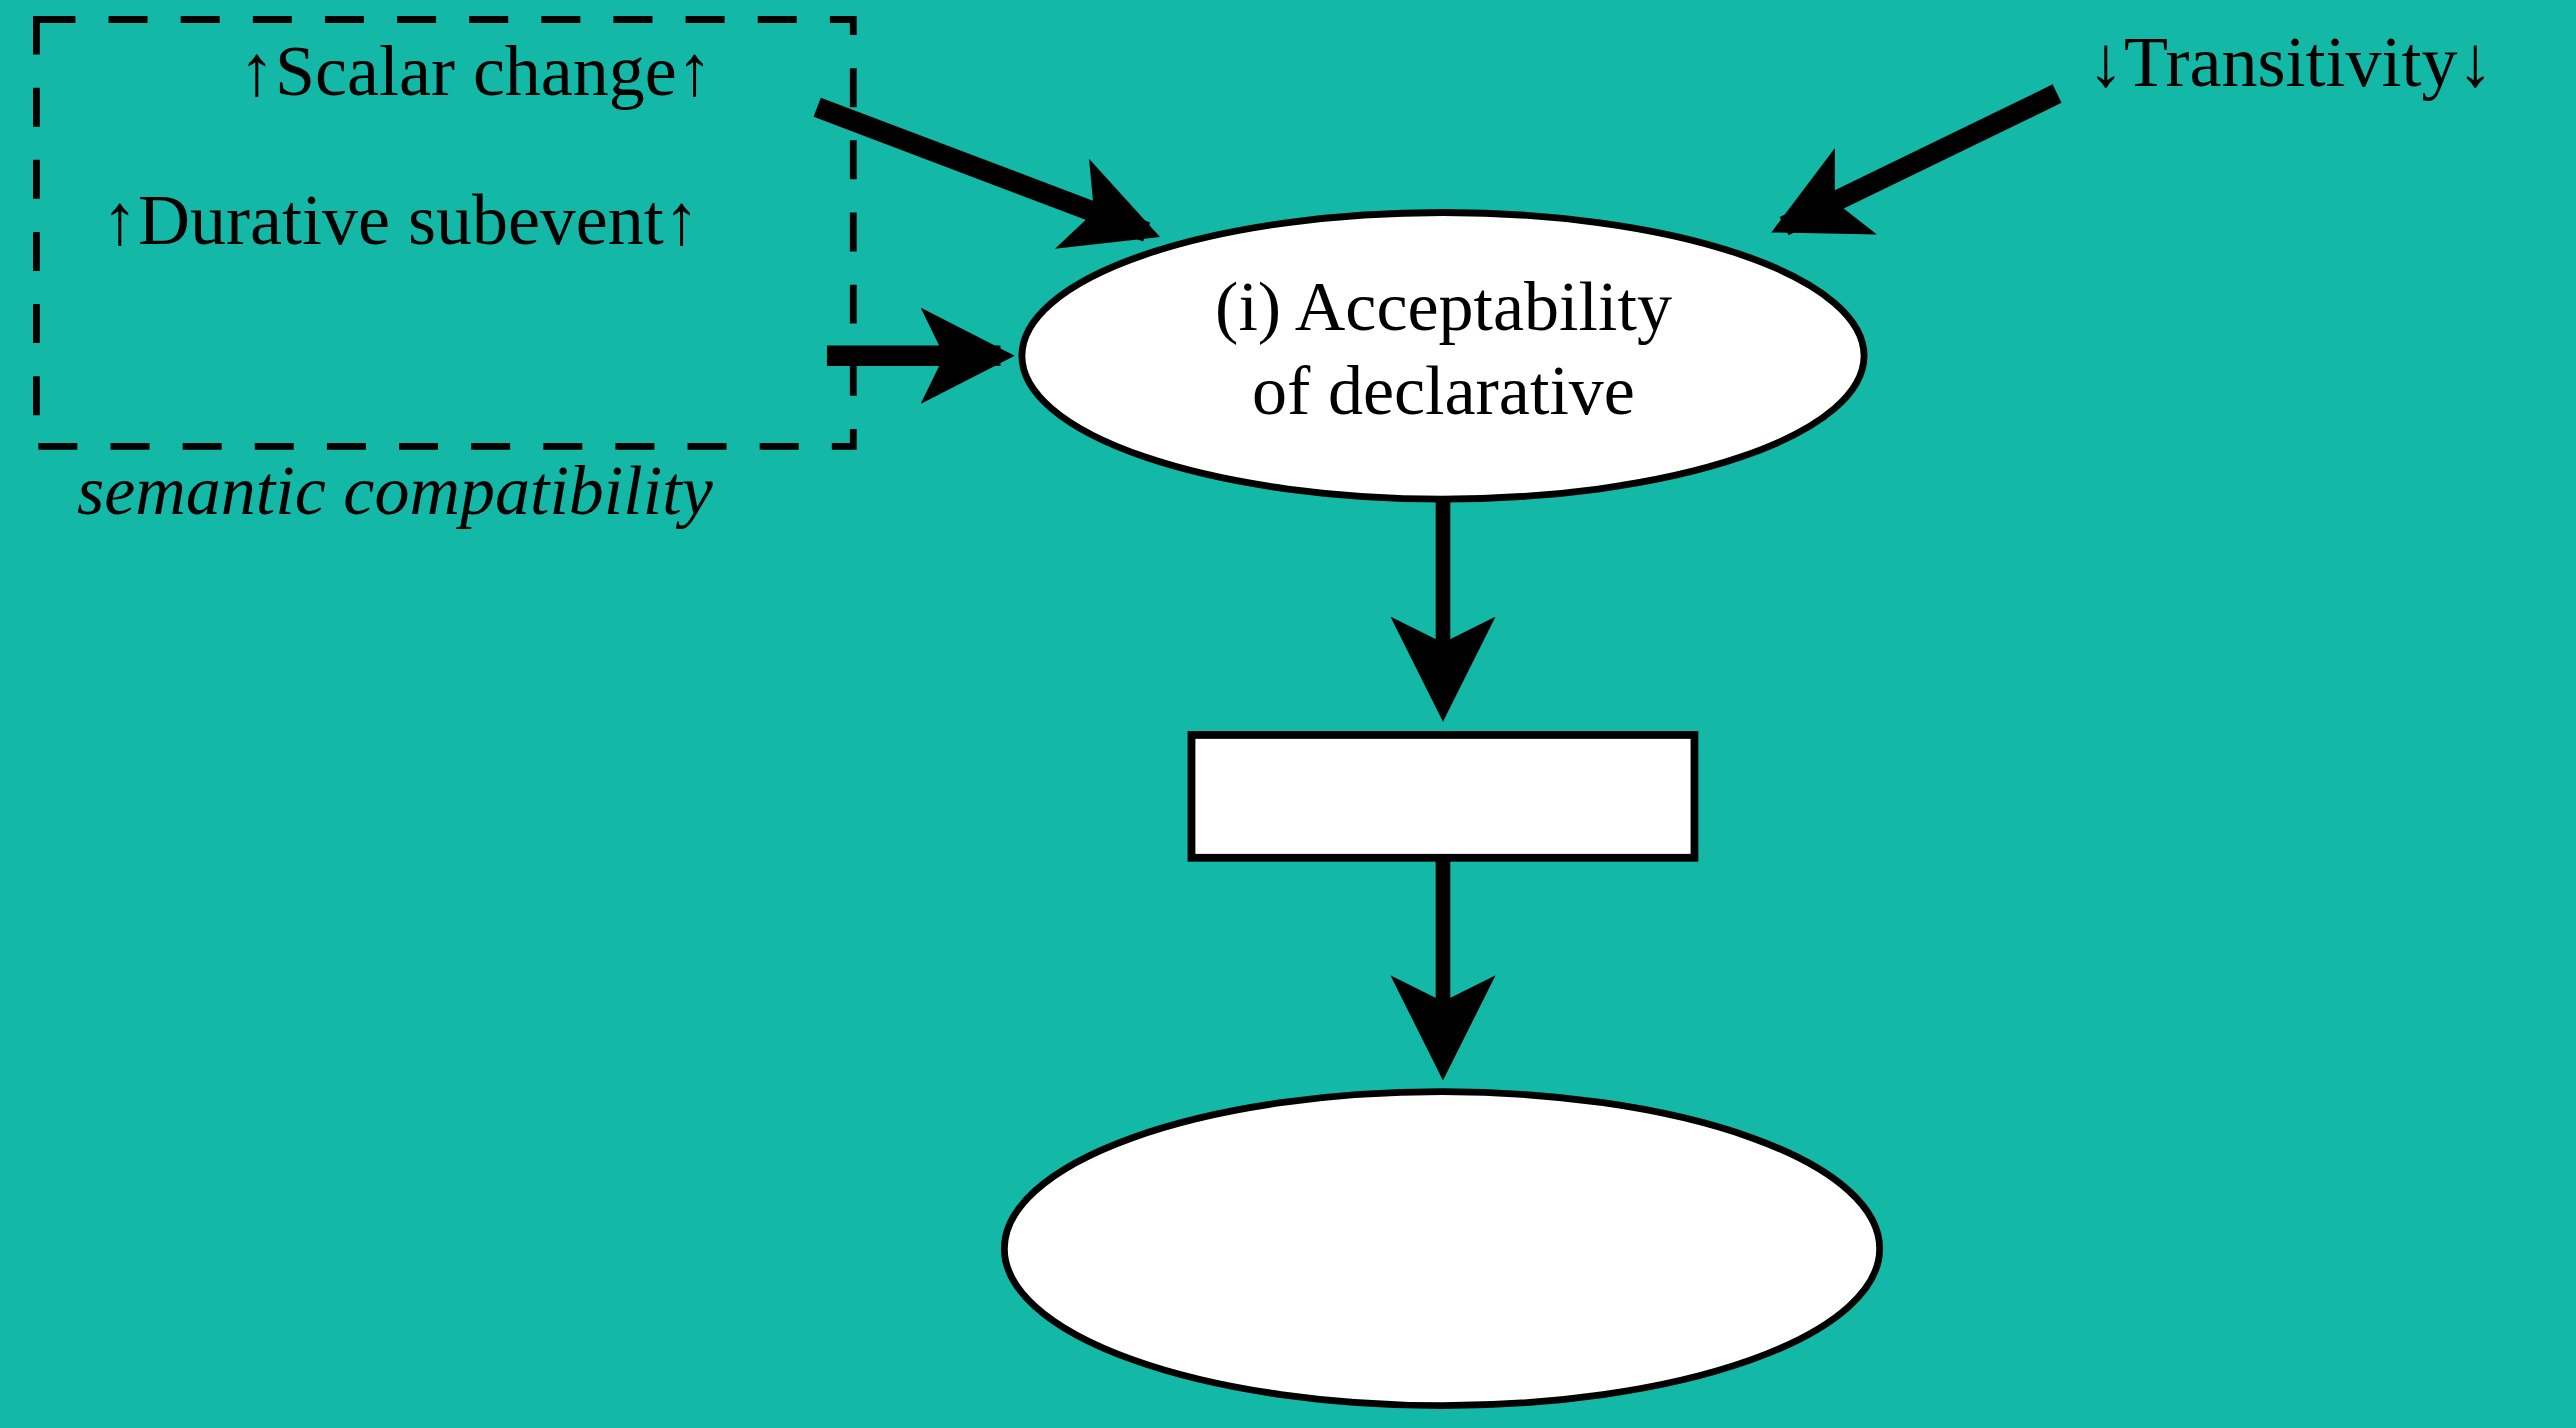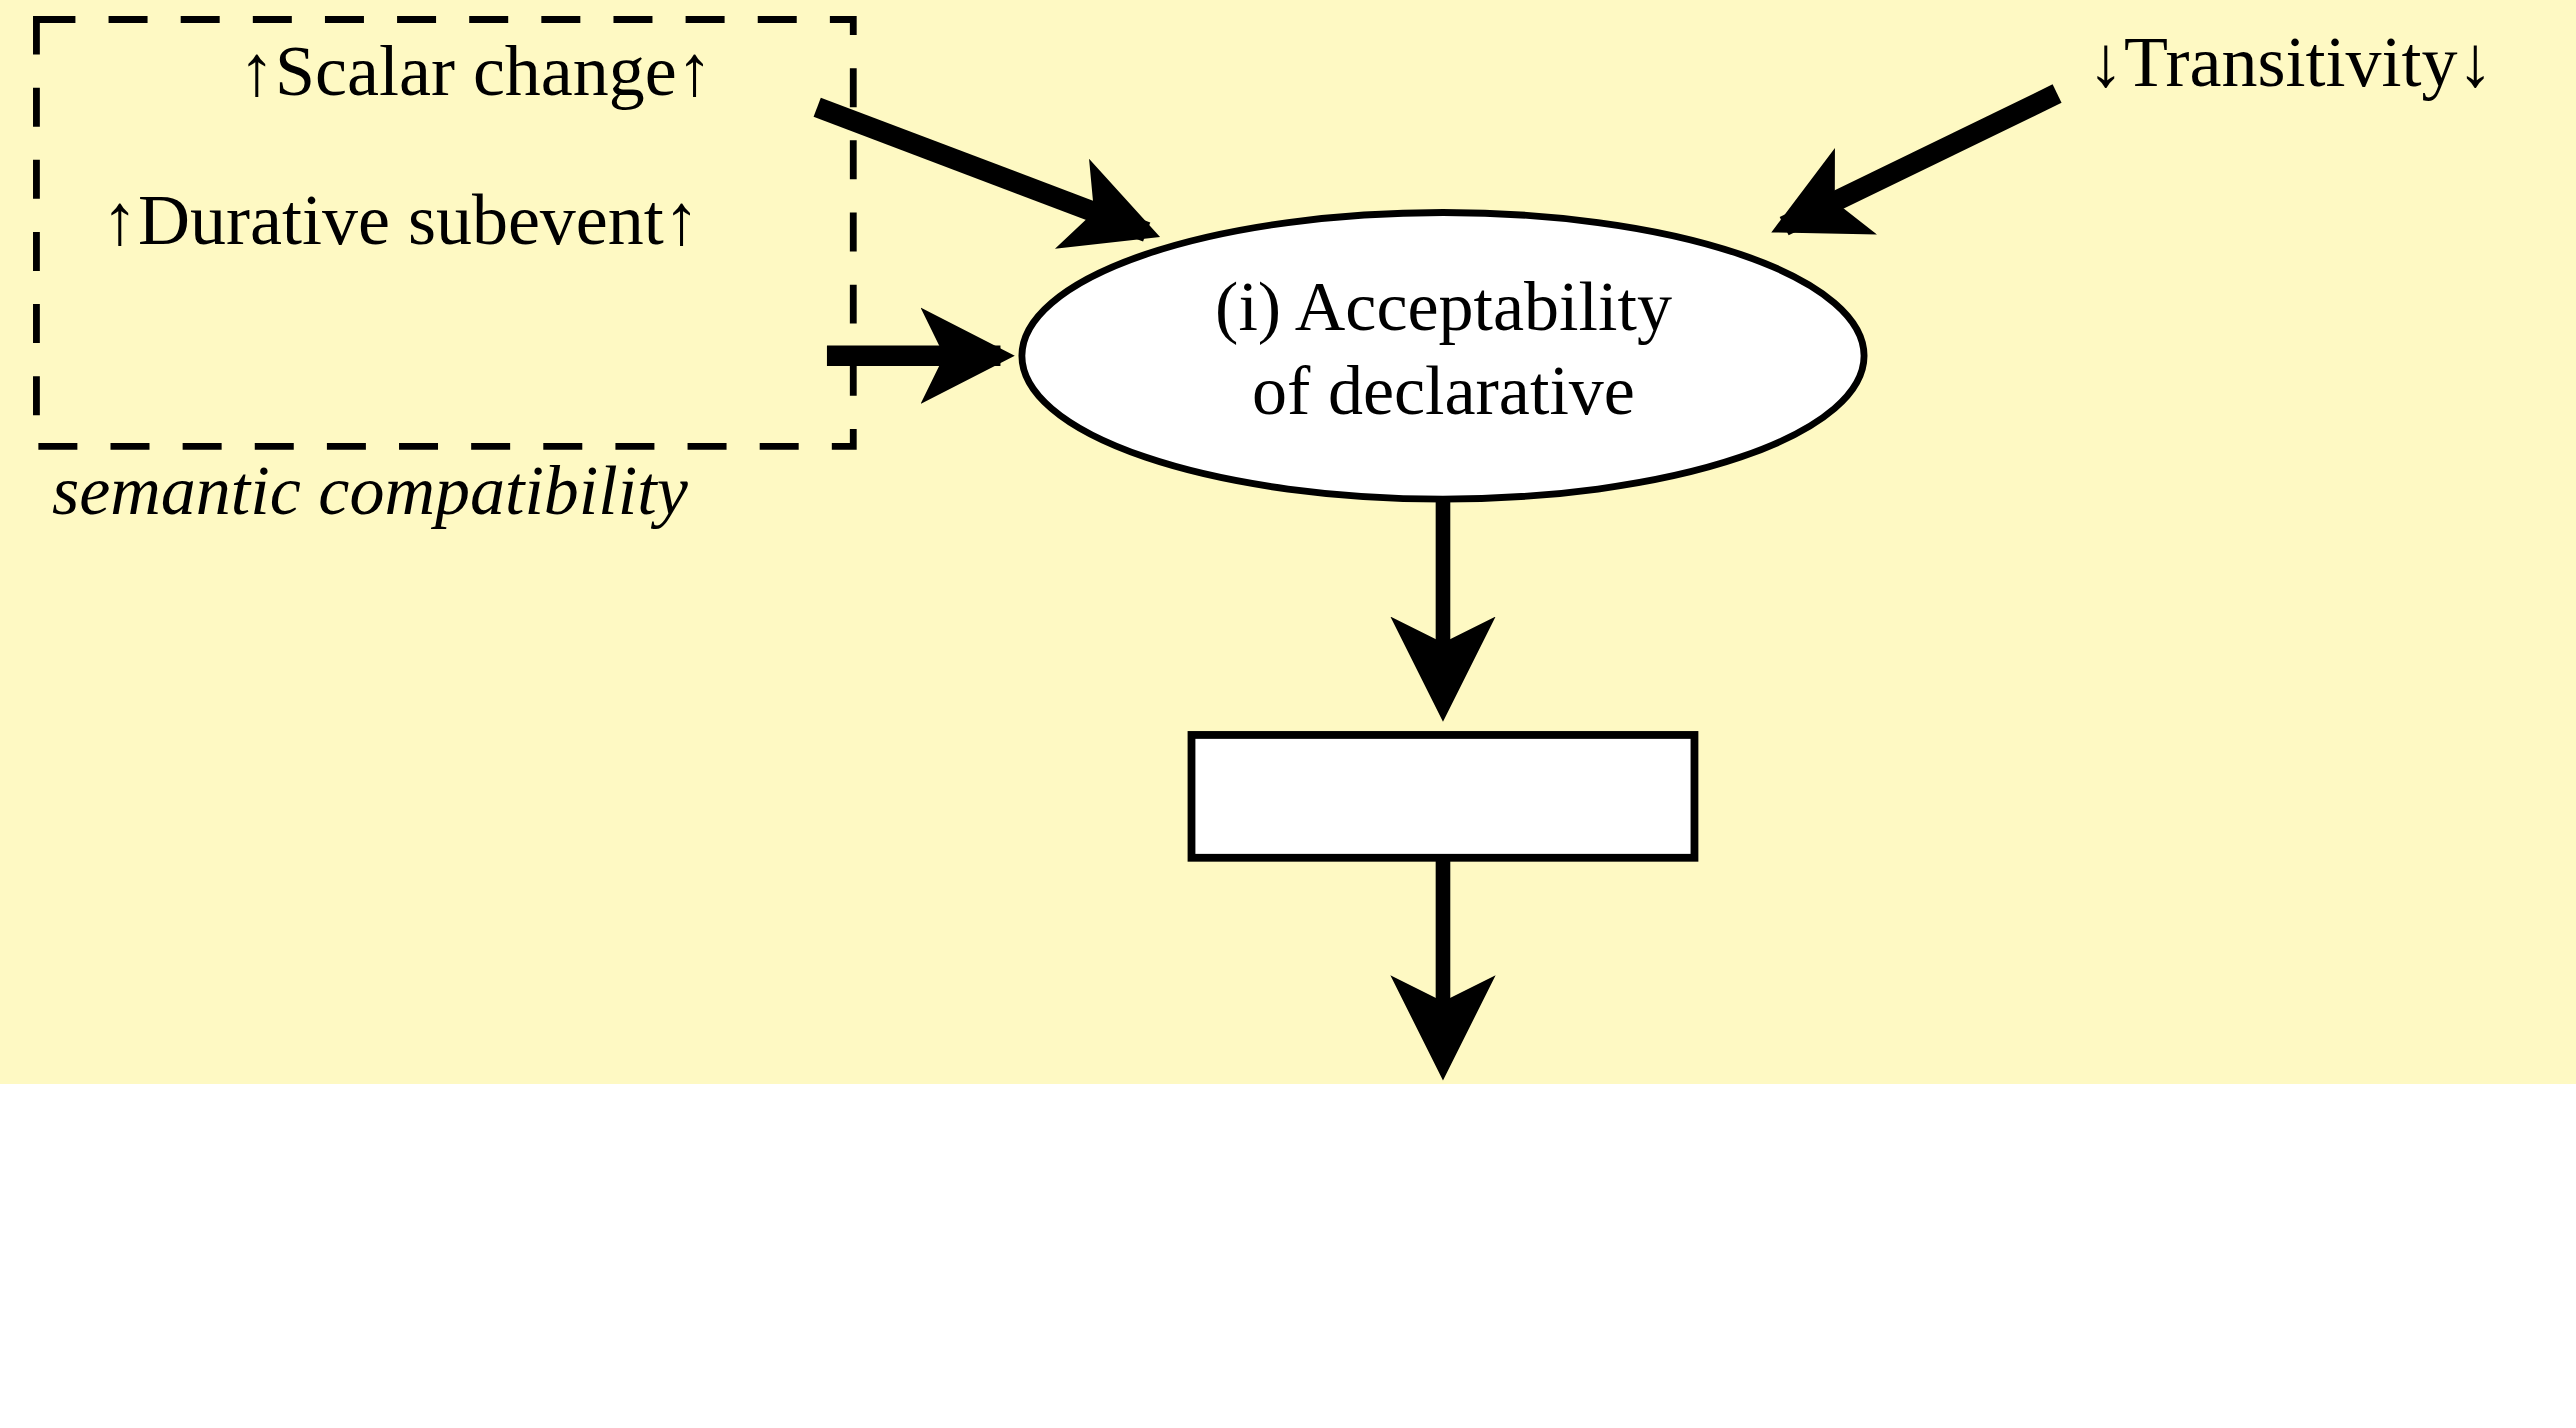--- a/index.html
+++ b/index.html
@@ -3,22 +3,22 @@
 <meta charset="utf-8">
 <style>
   html, body {
     margin: 0;
     padding: 0;
     background: #ffffff;
   }
   #stage {
     position: relative;
     width: 2576px;
-    height: 1084px;
-    background: #fef9c3;
+    height: 1428px;
+    background: #14b8a6;
     overflow: hidden;
     font-family: "Liberation Serif", "DejaVu Serif", serif;
   }
   #diagram-svg {
     position: absolute;
     left: 0;
     top: 0;
     width: 2576px;
     height: 1428px;
   }
@@ -46,21 +46,21 @@
     top: 180px;
     font-size: 72px;
     text-align: right;
   }
   #label-transitivity {
     left: 2088px;
     top: 21.5px;
     font-size: 72px;
   }
   #group-caption {
-    left: 52px;
+    left: 77px;
     top: 452px;
     font-size: 70px;
     font-style: italic;
   }
   #extraction-box-label {
     left: 1191px;
     top: 748px;
     width: 503px;
     text-align: center;
     font-size: 70px;

